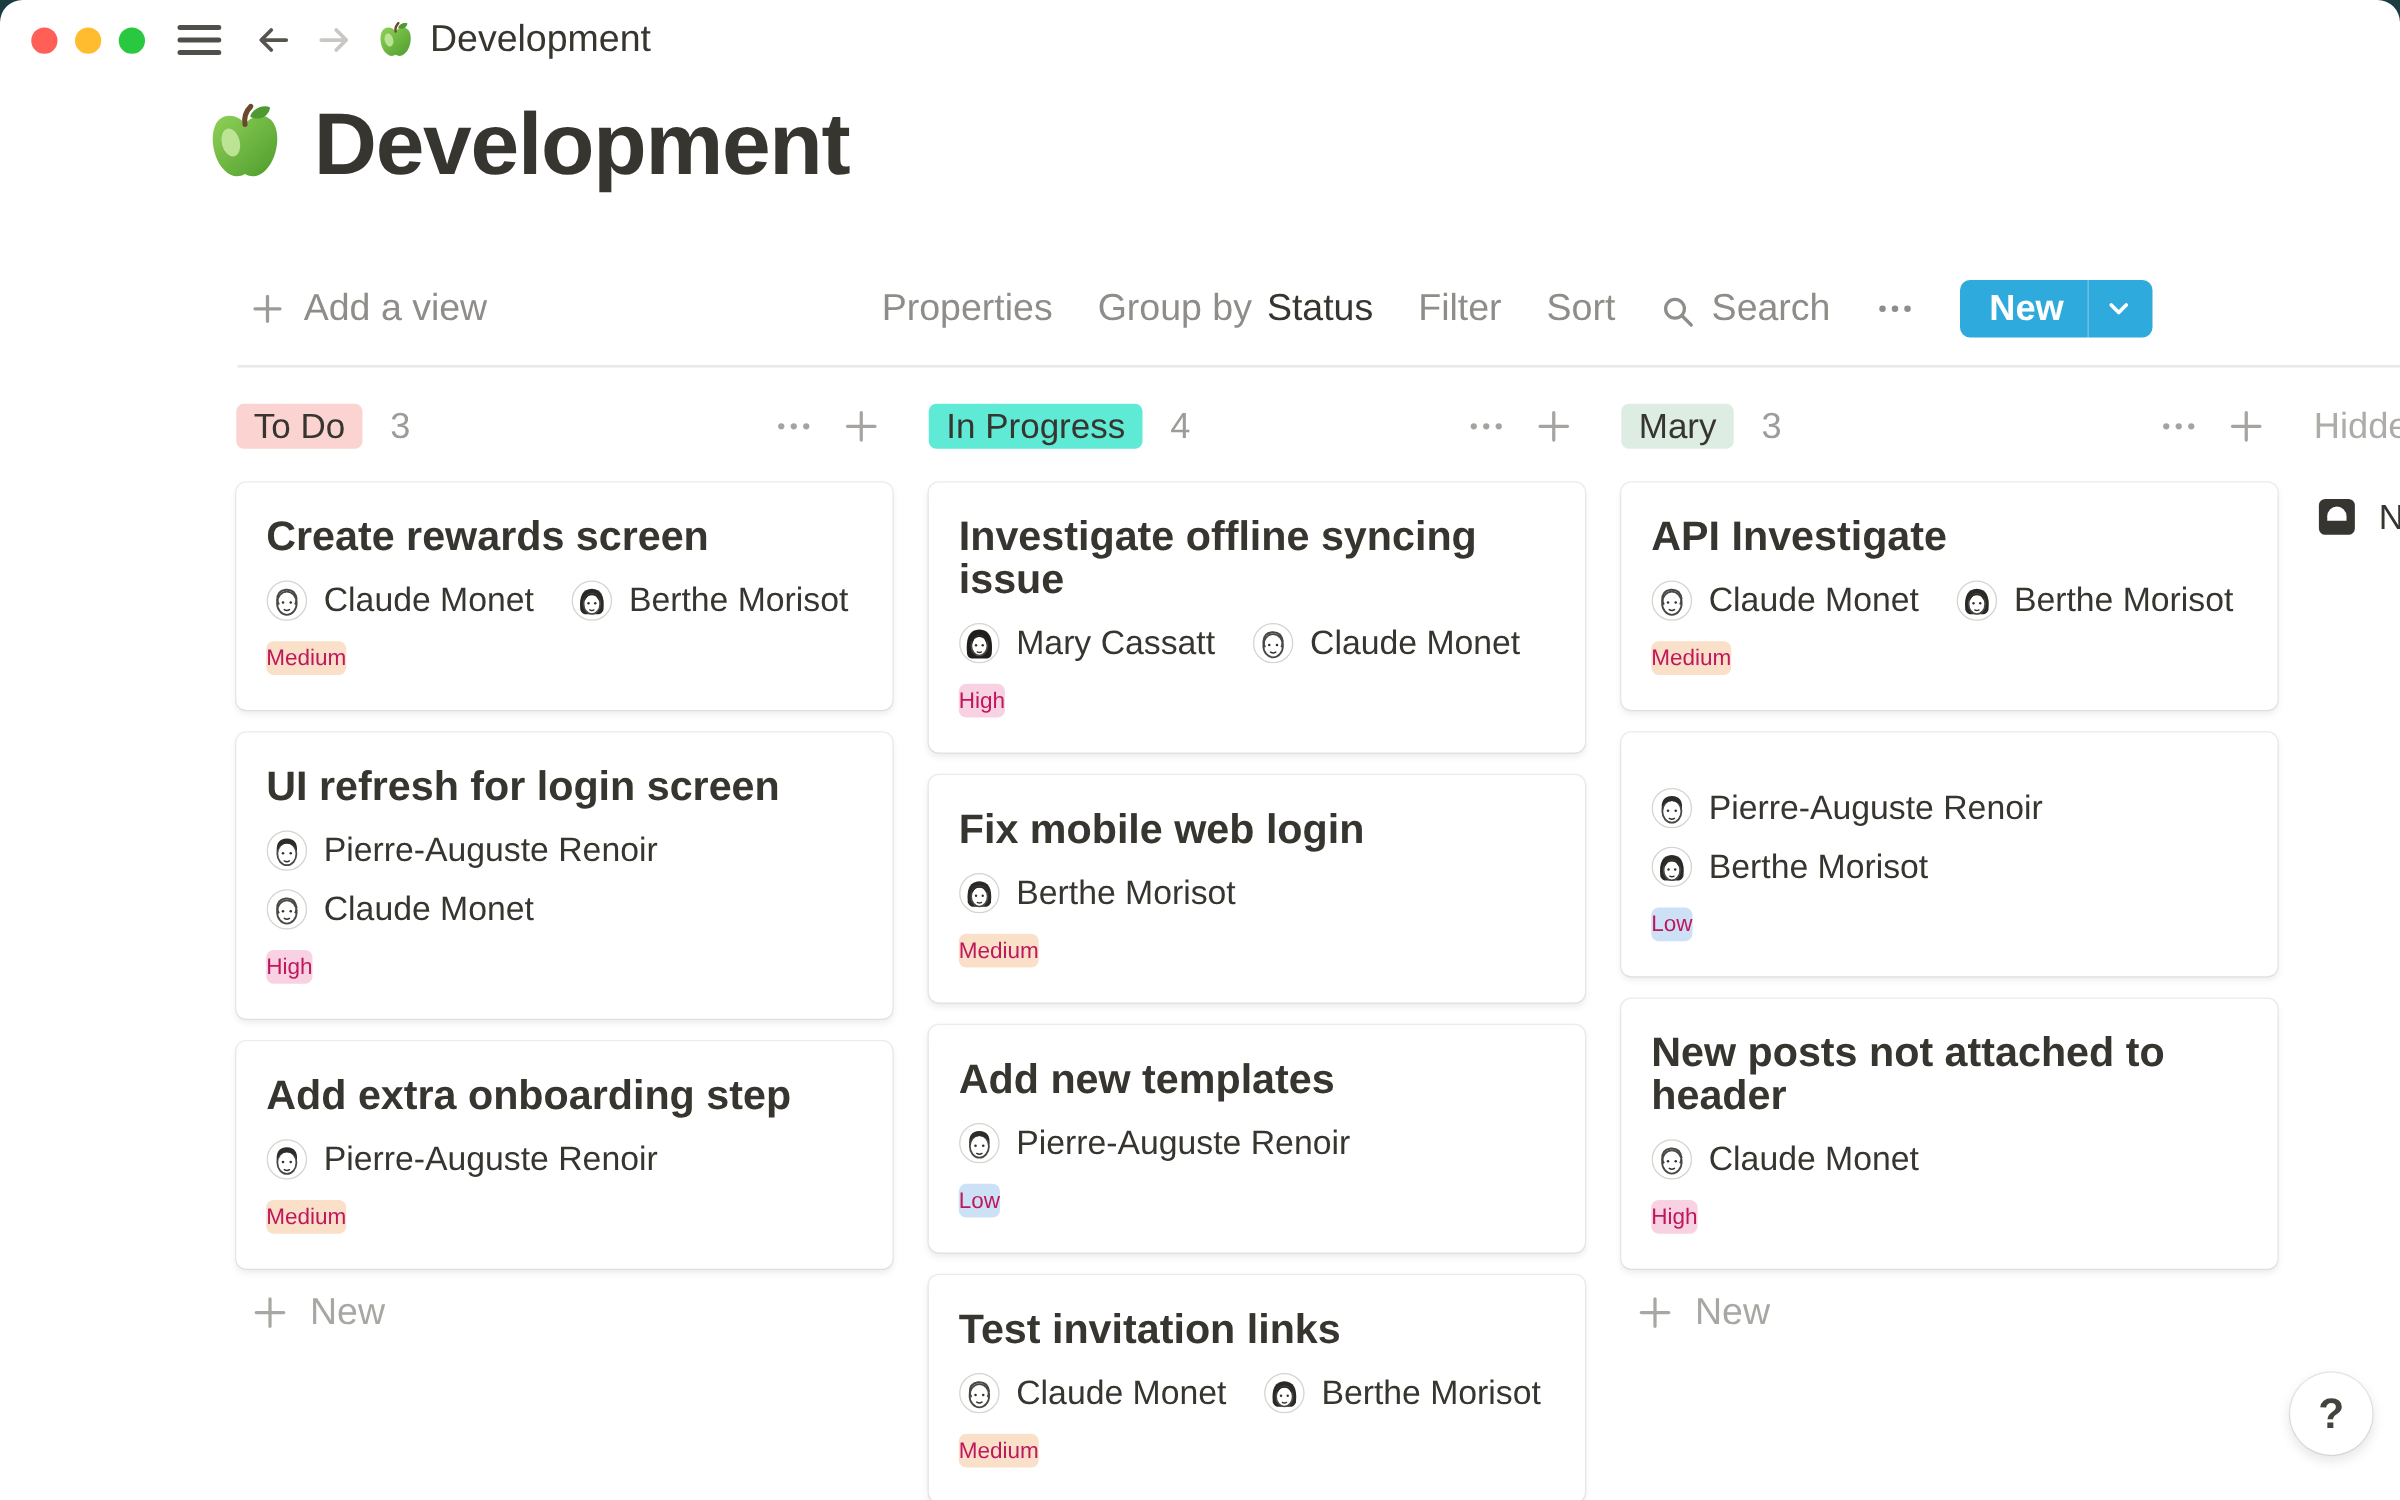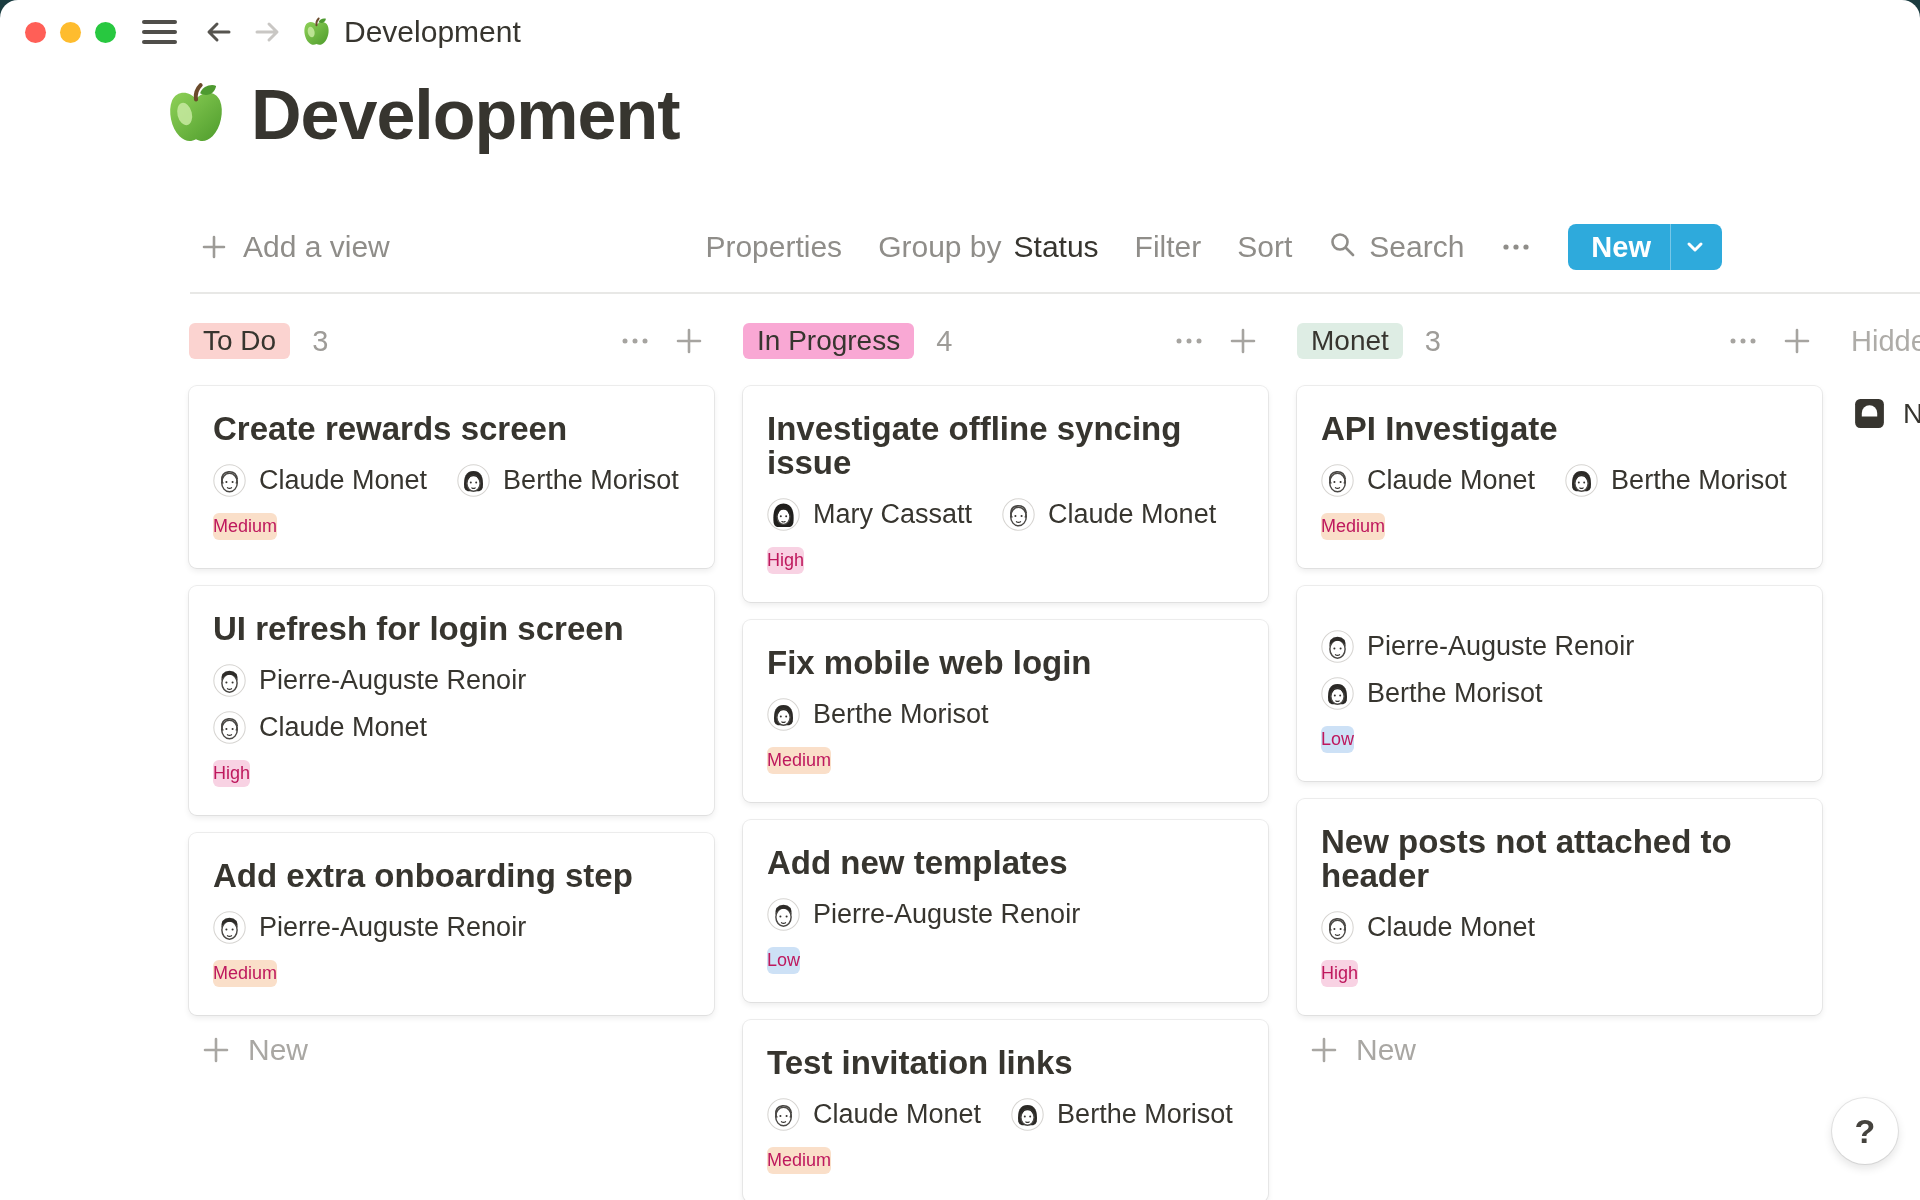--- a/index.html
+++ b/index.html
@@ -24,21 +24,21 @@
 
   
   .page-head{display:flex;align-items:center;gap:22px;margin:14px 0 0 163px;height:74px;}
   .page-head h1{font-size:70px;line-height:74px;font-weight:700;margin:0;letter-spacing:-1px;}
 
   
   .toolbar{display:flex;align-items:center;margin-top:67px;height:56px;
     padding-left:200px;padding-right:198px;font-size:30px;color:#8f8d89;}
   .add-view{display:flex;align-items:center;gap:15px;cursor:pointer;}
   .toolbar-right{margin-left:auto;display:flex;align-items:center;gap:36px;}
-  .tool-item{cursor:pointer;display:flex;align-items:flex-start;gap:12px;}
+  .tool-item{cursor:pointer;display:flex;align-items:flex-end;gap:12px;}
   .group-value{color:#37352F;}
   .new-btn{display:flex;align-items:center;height:46px;border-radius:8px;
     color:#fff;font-weight:700;font-size:29px;cursor:pointer;}
   .new-btn .nb-label{padding:0 19px 0 23px;}
   .new-btn .nb-div{width:1px;height:46px;background:rgba(255,255,255,0.35);}
   .new-btn .nb-chev{padding:0 16px 0 13px;display:flex;align-items:center;}
   .divider{height:2px;background:#E8E8E6;margin:17px 0 0 190px;}
 
   
   .board{display:flex;gap:29px;padding-left:189px;margin-top:29px;align-items:flex-start;}
@@ -285,21 +285,21 @@
           <div class="new-row">
             <span style="display:flex">
               <svg width="30" height="30" viewBox="0 0 30 30">
                 <path d="M15 4 V26 M4 15 H26" stroke="#a9a7a3" stroke-width="2.6" stroke-linecap="round"></path>
               </svg>
             </span>
             <span>New</span>
           </div>
         </div><div class="column">
           <div class="col-header">
-            <span class="col-tag" style="background:#f9a8d4">In Progress</span>
+            <span class="col-tag" style="background:#5eead4">In Progress</span>
             <span class="col-count">4</span>
             <span class="col-icons">
               <span class="icbtn">
                 <svg width="30" height="30" viewBox="0 0 30 30">
                   <circle cx="5" cy="15" r="2.5" fill="#a6a4a0"></circle>
                   <circle cx="15" cy="15" r="2.5" fill="#a6a4a0"></circle>
                   <circle cx="25" cy="15" r="2.5" fill="#a6a4a0"></circle>
                 </svg>
               </span>
               <span class="icbtn">
@@ -395,21 +395,21 @@
                     <circle cx="13.4" cy="18" r="0.95" fill="#33312e"></circle>
                     <circle cx="18.6" cy="18" r="0.95" fill="#33312e"></circle>
                     <path d="M14.4 23.2 q1.6 1 3.2 0" stroke="#33312e" stroke-width="1.1" fill="none" stroke-linecap="round"></path>
                   </svg>
                 </span>
                 <span>Berthe Morisot</span>
               </span>
             </div><span class="priority" style="background:#FADFC9">Medium</span></div>
         </div><div class="column">
           <div class="col-header">
-            <span class="col-tag" style="background:#DEEDE4">Monet</span>
+            <span class="col-tag" style="background:#DEEDE4">Mary</span>
             <span class="col-count">3</span>
             <span class="col-icons">
               <span class="icbtn">
                 <svg width="30" height="30" viewBox="0 0 30 30">
                   <circle cx="5" cy="15" r="2.5" fill="#a6a4a0"></circle>
                   <circle cx="15" cy="15" r="2.5" fill="#a6a4a0"></circle>
                   <circle cx="25" cy="15" r="2.5" fill="#a6a4a0"></circle>
                 </svg>
               </span>
               <span class="icbtn">

